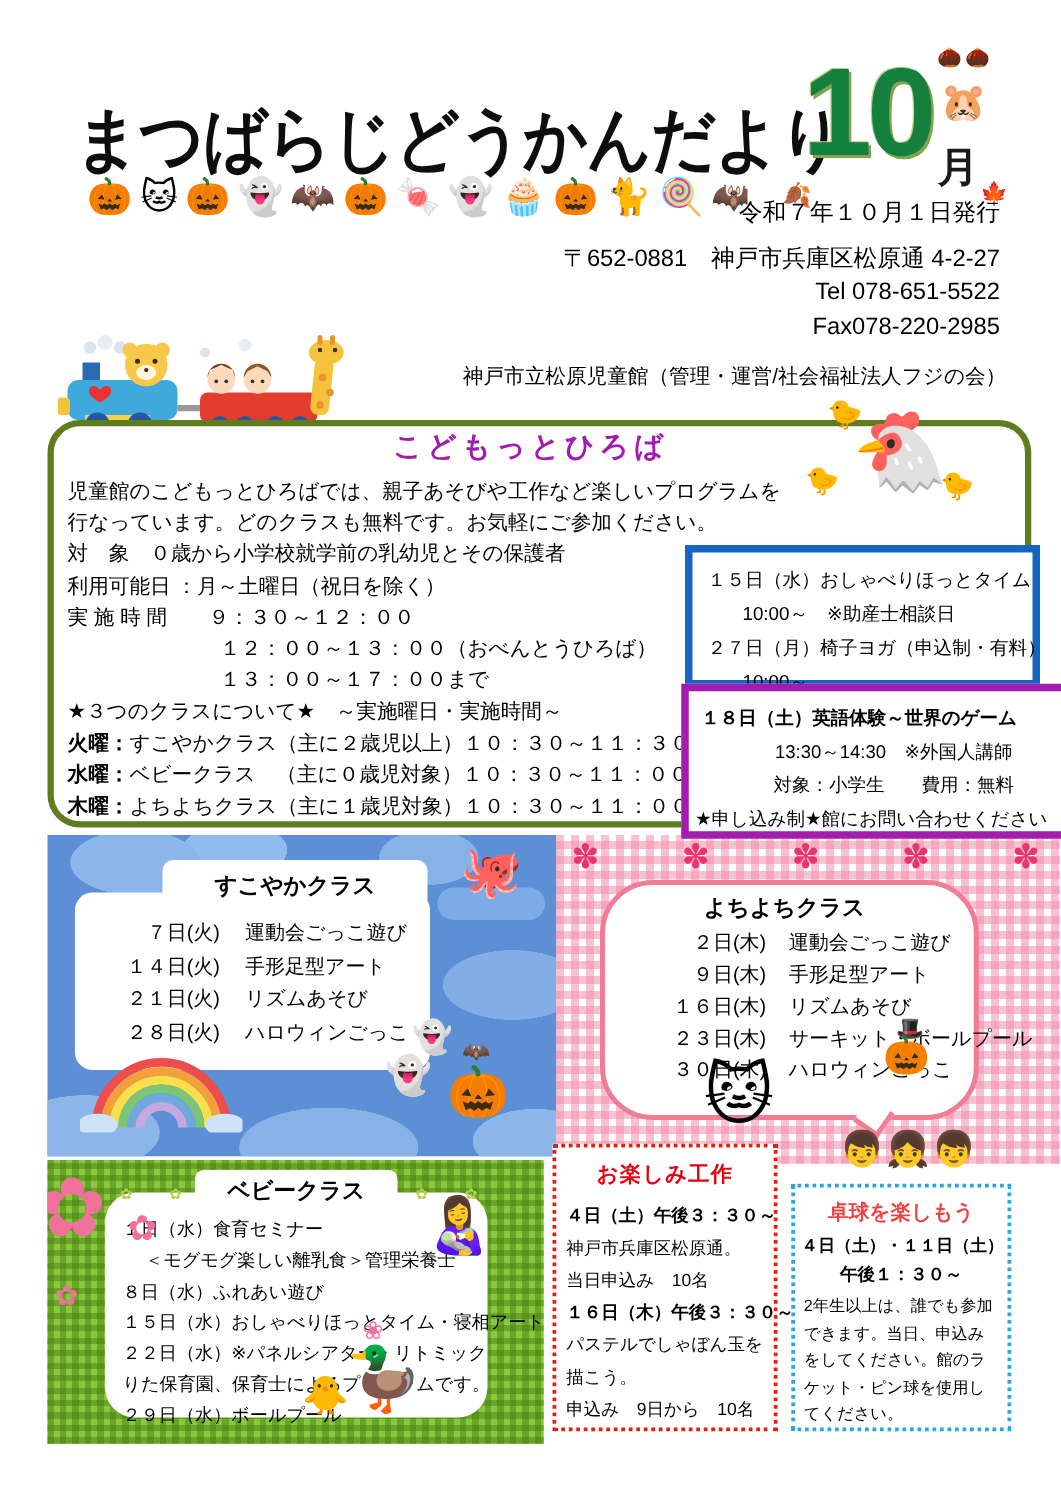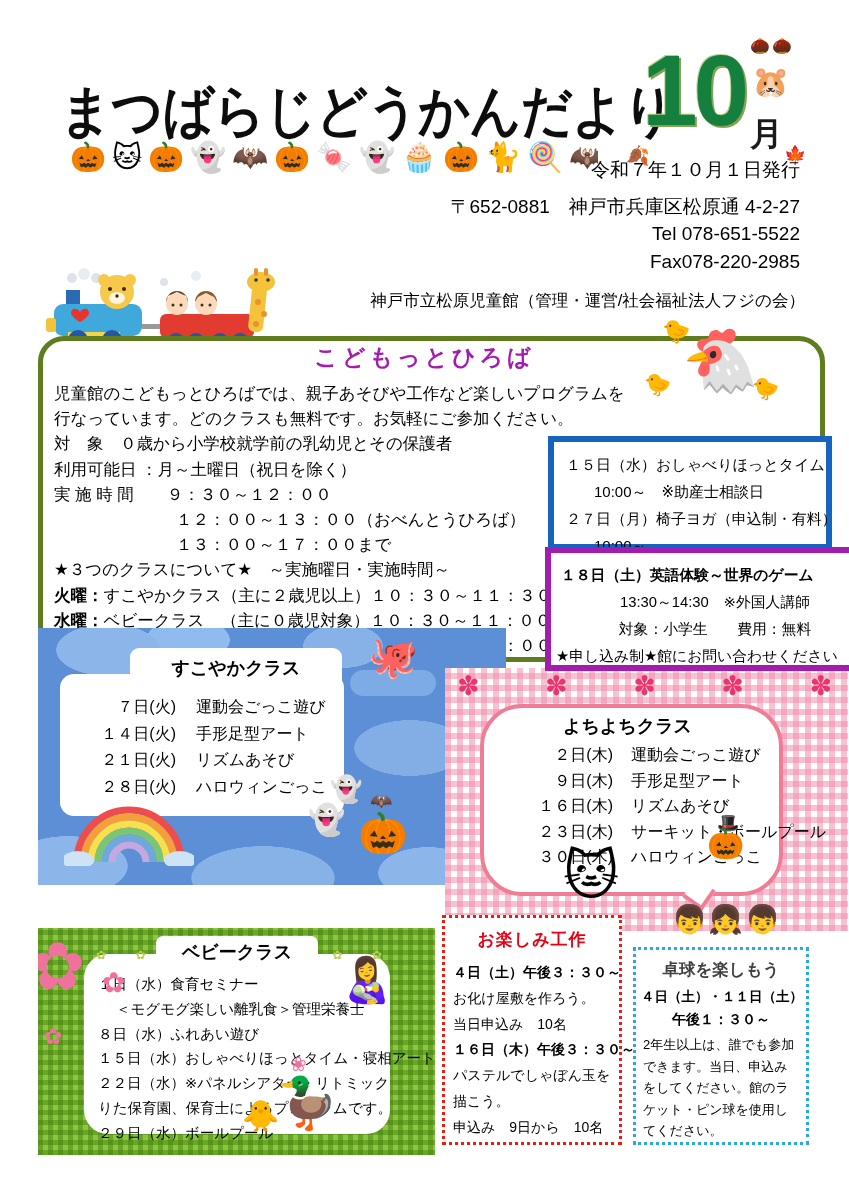--- a/index.html
+++ b/index.html
@@ -45,21 +45,21 @@
   .notice-blue{left:548px;top:436px;width:284px;height:114px;border:6px solid #1565c0;background:#fff;
     box-sizing:border-box;padding:9px 0 0 12px;font-size:15px;line-height:27px;z-index:5;white-space:nowrap;}
   .notice-blue .nb-ind{margin-left:28px;}
   .notice-red{left:545px;top:547px;width:340px;height:124px;border:6px solid #a21caf;background:#fff;
     box-sizing:border-box;padding:9px 0 0 0;font-size:14.8px;line-height:27px;z-index:5;white-space:nowrap;}
   .notice-red .nr0{font-weight:bold;padding-left:10px;}
   .notice-red .nr-c{text-align:center;}
   .notice-red .nr3{padding-left:5px;}
 
   
-  .sukoyaka{left:38px;top:628px;width:468px;height:257px;overflow:hidden;
+  .sukoyaka{left:38px;top:668px;width:468px;height:257px;overflow:hidden;
     background-color:#5d8fd6;
     background-image:
       radial-gradient(ellipse 52px 26px at 70px 22px,#8cb6ea 99%,transparent),
       radial-gradient(ellipse 42px 22px at 150px 12px,#90bbee 99%,transparent),
       radial-gradient(ellipse 40px 22px at 305px 18px,#87b2e8 99%,transparent),
       radial-gradient(ellipse 56px 28px at 372px 120px,#83aee5 99%,transparent),
       radial-gradient(ellipse 60px 30px at 30px 238px,#8cb6ea 99%,transparent),
       radial-gradient(ellipse 72px 32px at 225px 250px,#87b2e8 99%,transparent),
       radial-gradient(ellipse 50px 26px at 390px 245px,#8cb6ea 99%,transparent);}
   .suko-tab{position:absolute;left:92px;top:20px;width:212px;height:42px;background:#fff;border-radius:9px;}
@@ -121,21 +121,21 @@
   .craft{left:442px;top:915px;width:180px;height:230px;border:3px dotted #ee1c10;background:#fff;
     box-sizing:border-box;z-index:4;}
   .craft-title{text-align:center;margin-top:10px;font-size:17px;font-weight:bold;color:#e60012;letter-spacing:1px;}
   .craft-lines{position:absolute;left:8px;top:42px;font-size:14px;line-height:25.8px;white-space:nowrap;}
   .craft-lines .cb{font-weight:bold;}
 
   
   .pp-kids{left:672px;top:903px;font-size:28px;letter-spacing:2px;z-index:3;}
   .pp{left:633px;top:947px;width:176px;height:198px;border:3px dotted #2aa8e0;background:#fff;
     box-sizing:border-box;z-index:4;}
-  .pp-title{text-align:center;margin-top:9px;font-size:16.5px;font-weight:bold;color:#404040;}
+  .pp-title{text-align:center;margin-top:9px;font-size:16.5px;font-weight:bold;color:#ef4444;}
   .pp-date{font-weight:bold;font-size:13.5px;margin-top:7px;padding-left:5px;white-space:nowrap;}
   .pp-time{font-weight:bold;font-size:14px;margin-top:5px;text-align:center;}
   .pp-body{padding:5px 7px 0 7px;font-size:13px;line-height:21.5px;}
 </style>
 </head>
 <body>
 
 <div class="page">
 
   <div class="abs newsletter-title">まつばらじどうかんだより</div>
@@ -337,21 +337,21 @@
     <span class="bflower4">❀</span>
     <span class="baby-mom">👩‍🍼</span>
     <span class="baby-duck">🦆</span>
     <span class="baby-chick">🐥</span>
   </div>
 
   <div class="abs craft">
     <div class="craft-title">お楽しみ工作</div>
     <div class="craft-lines">
       <div class="cb">４日（土）午後３：３０～</div>
-      <div>お化け屋敷を作ろう。</div>
+      <div>神戸市兵庫区松原通。</div>
       <div>当日申込み　10名</div>
       <div class="cb">１６日（木）午後３：３０～</div>
       <div>パステルでしゃぼん玉を</div>
       <div>描こう。</div>
       <div>申込み　9日から　10名</div>
     </div>
   </div>
 
   <div class="abs pp-kids">👦👧👦</div>
   <div class="abs pp">

